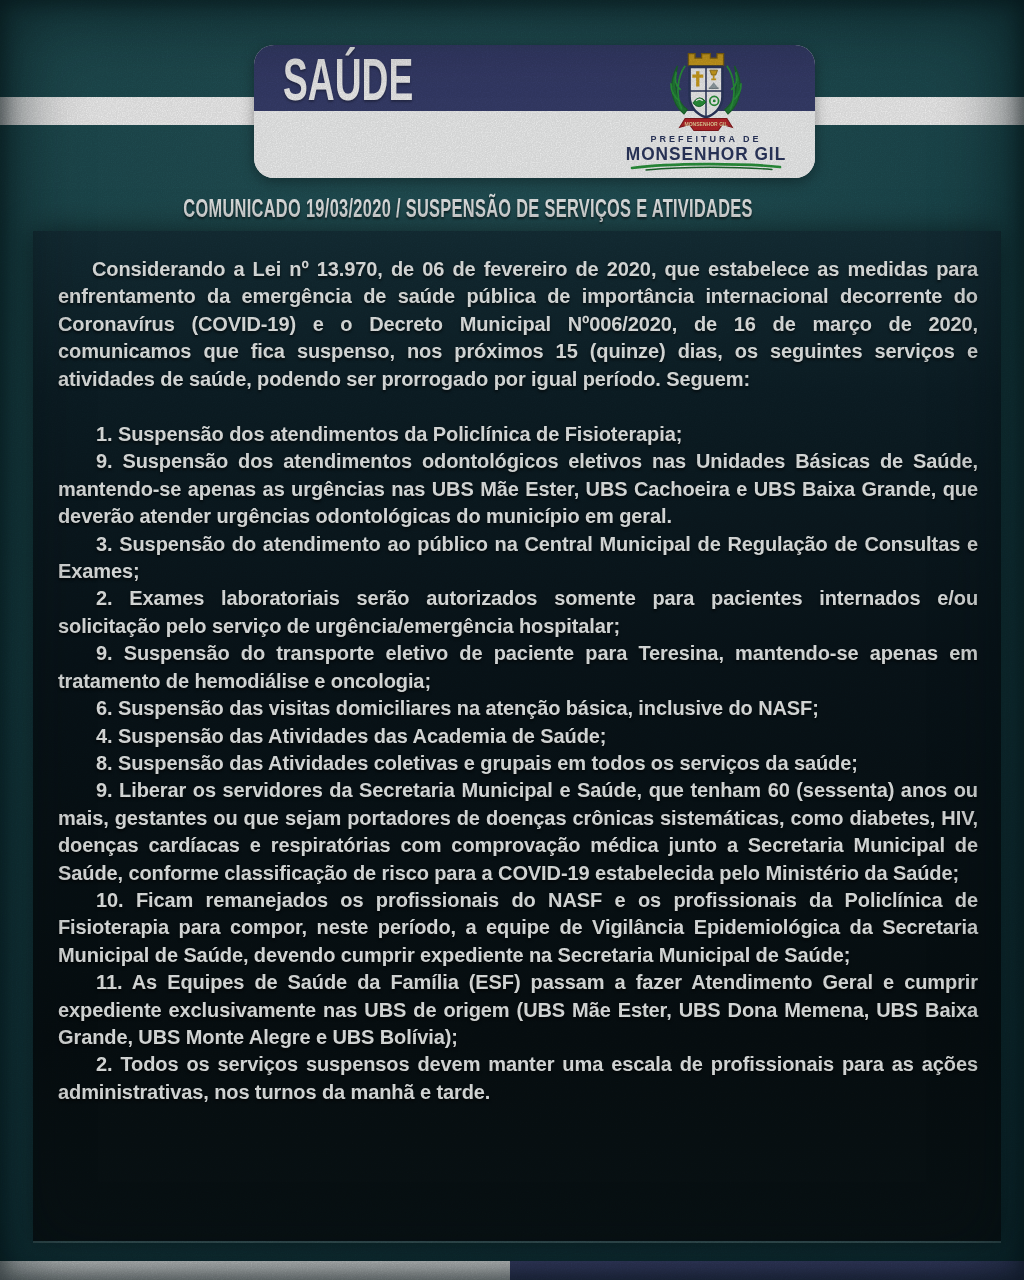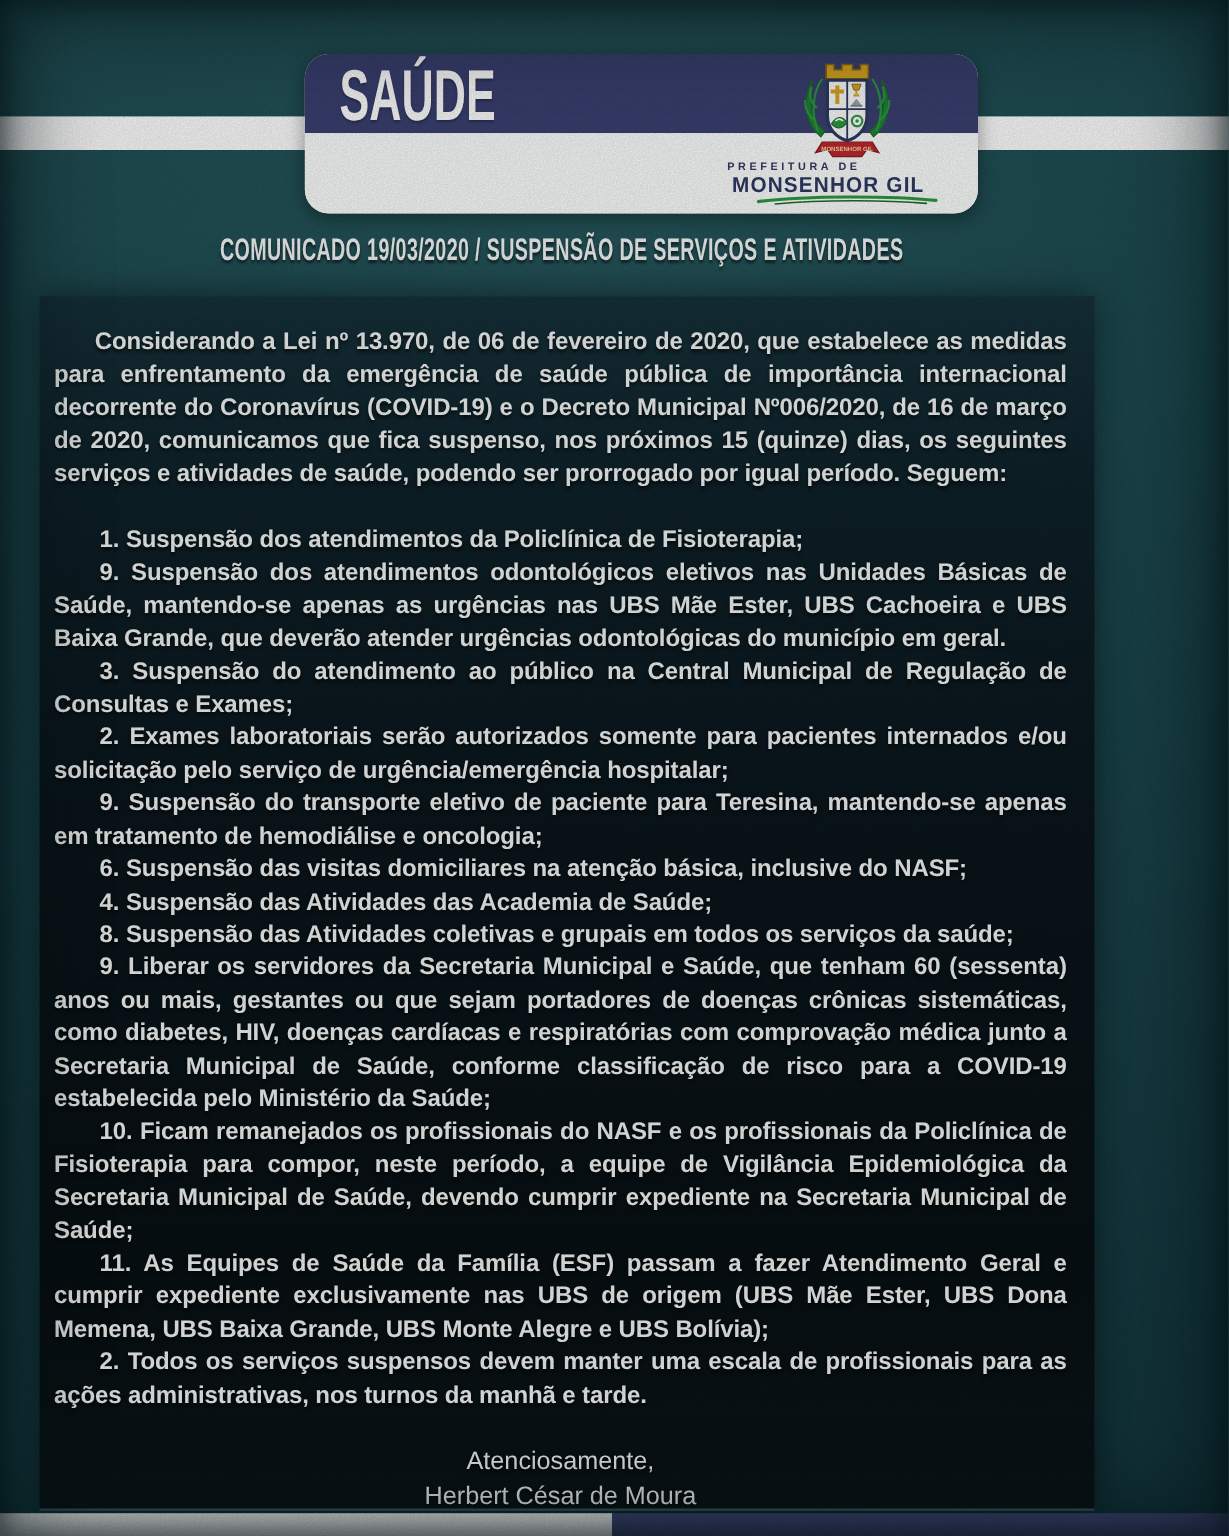--- a/index.html
+++ b/index.html
@@ -38,21 +38,21 @@
   }
   .saude-title{
     position:absolute;left:29px;top:4px;line-height:62px;
     font-size:60px;font-weight:bold;color:#ffffff;white-space:nowrap;
     transform:scaleX(.62);transform-origin:0 50%;
     letter-spacing:0px;text-shadow:0 2px 3px rgba(0,0,0,.3);
   }
   
   .logo{
     position:absolute;left:352px;top:1px;width:200px;height:132px;
-    z-index:4;
+    text-align:center;z-index:4;
   }
   .logo svg.arms{display:block;margin:0 auto;}
   .logo .pref{
     font-size:9px;font-weight:bold;color:#2e3a63;letter-spacing:3px;
     line-height:9px;margin-top:-1px;
   }
   .logo .city{
     font-size:18px;font-weight:bold;color:#2e3a63;letter-spacing:1px;
     line-height:17px;margin-top:2px;transform:scaleX(.96);transform-origin:50% 50%;
   }
@@ -62,22 +62,22 @@
     position:absolute;left:0;top:193px;width:936px;text-align:center;z-index:3;
   }
   .ann-title{
     display:inline-block;font-size:26px;font-weight:bold;color:#f6f8f8;
     white-space:nowrap;transform:scaleX(.63);transform-origin:50% 50%;
     letter-spacing:.5px;line-height:30px;
     text-shadow:0 2px 3px rgba(0,0,0,.55);
   }
   
   .box{
-    position:absolute;left:33px;top:247px;width:879px;height:1012px;
-    box-sizing:border-box;padding:25px 23px 0 12px;
+    position:absolute;left:33px;top:231px;width:968px;height:1012px;
+    box-sizing:border-box;padding:25px 23px 0 25px;
     background:linear-gradient(180deg,#16313a 0%, #0e2129 16%, #0a161c 42%, #081013 80%, #0a1417 100%);
     border-bottom:2px solid rgba(150,185,180,.30);
     box-shadow:0 0 28px rgba(0,0,0,.5);
     z-index:3;
   }
   .box p{
     margin:0;color:#f3f6f5;font-weight:bold;
     font-size:20px;line-height:27.4px;letter-spacing:-.1px;
     text-align:justify;text-shadow:0 2px 3px rgba(0,0,0,.65);
   }
@@ -164,25 +164,20 @@
     <p class="item">2. Exames laboratoriais serão autorizados somente para pacientes internados e/ou solicitação pelo serviço de urgência/emergência hospitalar;</p>
     <p class="item">9. Suspensão do transporte eletivo de paciente para Teresina, mantendo-se apenas em tratamento de hemodiálise e oncologia;</p>
     <p class="item">6. Suspensão das visitas domiciliares na atenção básica, inclusive do NASF;</p>
     <p class="item">4. Suspensão das Atividades das Academia de Saúde;</p>
     <p class="item">8. Suspensão das Atividades coletivas e grupais em todos os serviços da saúde;</p>
     <p class="item">9. Liberar os servidores da Secretaria Municipal e Saúde, que tenham 60 (sessenta) anos ou mais, gestantes ou que sejam portadores de doenças crônicas sistemáticas, como diabetes, HIV, doenças cardíacas e respiratórias com comprovação médica junto a Secretaria Municipal de Saúde, conforme classificação de risco para a COVID-19 estabelecida pelo Ministério da Saúde;</p>
     <p class="item">10. Ficam remanejados os profissionais do NASF e os profissionais da Policlínica de Fisioterapia para compor, neste período, a equipe de Vigilância Epidemiológica da Secretaria Municipal de Saúde, devendo cumprir expediente na Secretaria Municipal de Saúde;</p>
     <p class="item">11. As Equipes de Saúde da Família (ESF) passam a fazer Atendimento Geral e cumprir expediente exclusivamente nas UBS de origem (UBS Mãe Ester, UBS Dona Memena, UBS Baixa Grande, UBS Monte Alegre e UBS Bolívia);</p>
     <p class="item">2. Todos os serviços suspensos devem manter uma escala de profissionais para as ações administrativas, nos turnos da manhã e tarde.</p>
 
-    <div class="signature">
-      <div>Atenciosamente,</div>
-      <div>Herbert César de Moura</div>
-      <div>Secretário Municipal de Saúde</div>
-    </div>
   </div>
 
   <div class="footer">
     <div class="footer-white"></div>
     <div class="footer-navy"></div>
   </div>
 
   <svg class="noise">
     <filter id="grain">
       <feTurbulence type="fractalNoise" baseFrequency="0.8" numOctaves="2" stitchTiles="stitch"></feTurbulence>

